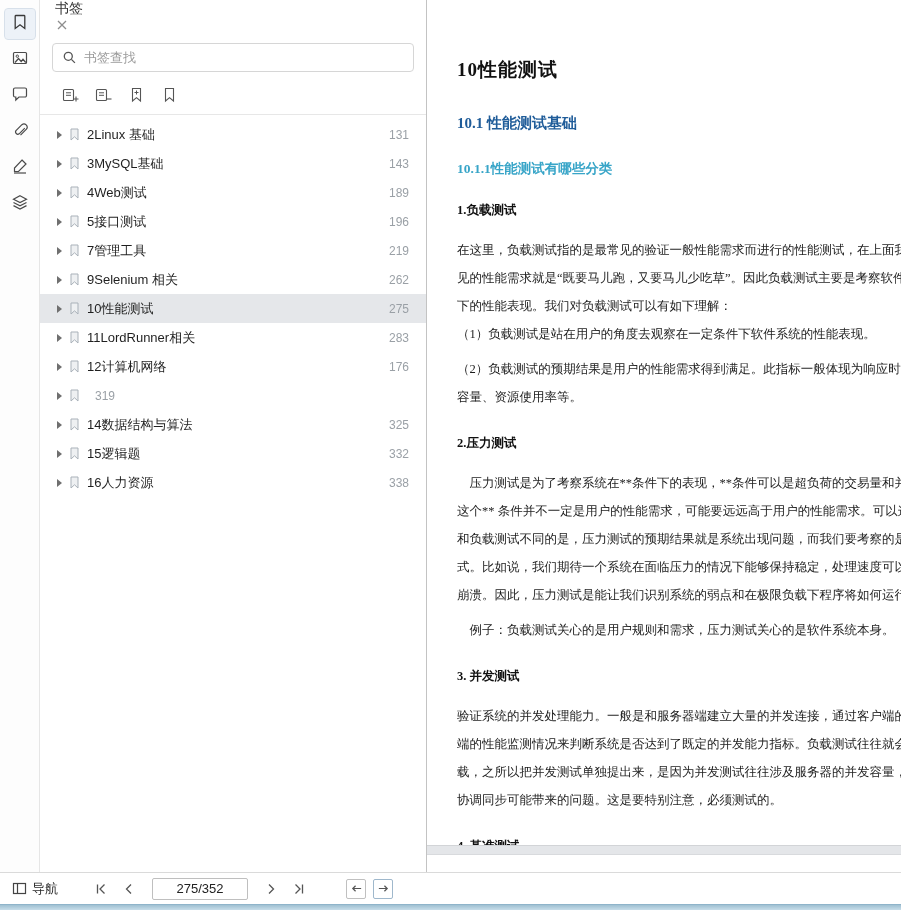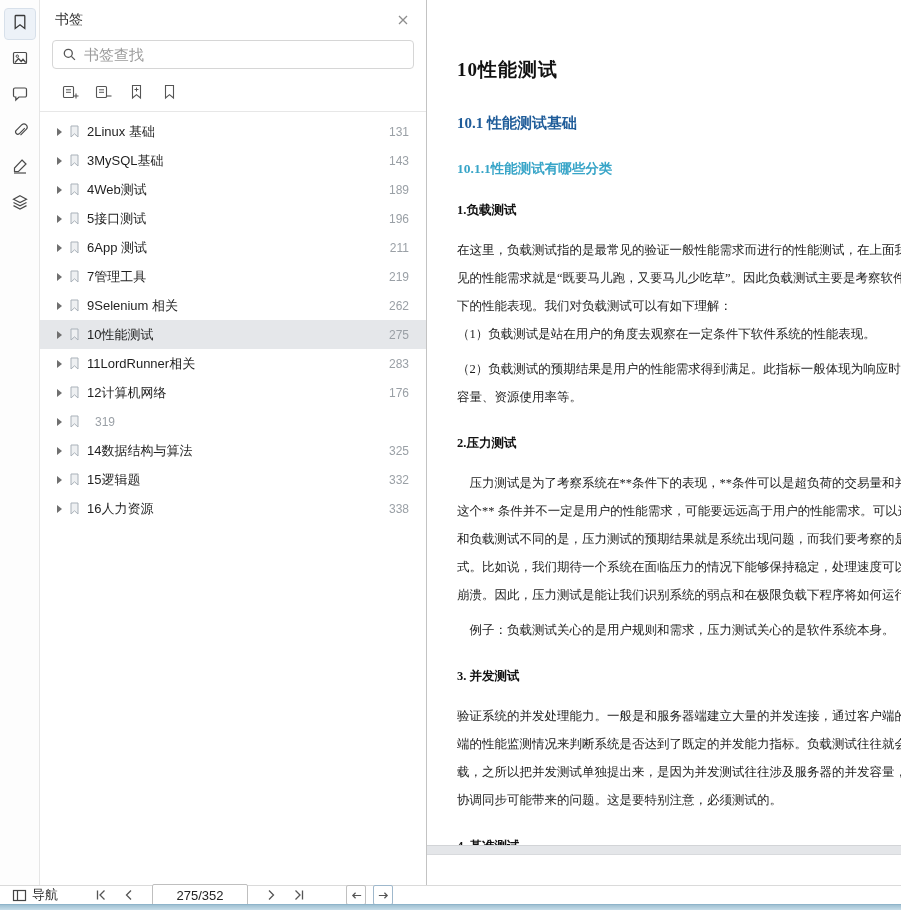--- a/index.html
+++ b/index.html
@@ -10,27 +10,27 @@
 
   
   .icon-strip { width:40px; background:#fdfdfd; border-right:1px solid #e6e6e6;
                 display:flex; flex-direction:column; align-items:center; padding-top:9px; gap:6px; }
   .icon-btn { width:30px; height:30px; display:flex; align-items:center; justify-content:center;
               border-radius:3px; cursor:pointer; }
   .icon-btn.active { background:#edf2f8; outline:1px solid #d7e0ea; }
 
   
   .panel { width:387px; background:#fff; border-right:1px solid #c3c3c3; display:flex; flex-direction:column; }
-  .panel-header { display:flex; align-items:center; justify-content:space-between; padding:11px 16px 8px 15px; }
+  .panel-header { display:flex; justify-content:space-between; padding:0 16px 8px 15px;flex-direction:column; }
   .panel-title { font-size:14px; color:#333; }
   .close-btn { cursor:pointer; line-height:0; }
   .search-box { margin:3px 12px 11px 12px; height:29px; border:1px solid #d6d6d6; border-radius:4px;
                 display:flex; align-items:center; padding:0 9px; gap:7px; background:#fff; }
-  .search-input { border:none; outline:none; flex:1; font-size:15px; color:#0c4a6e; background:transparent;
-                  font-family:Liberation Sans, sans-serif; }
+  .search-input { border:none; outline:none; flex:1; font-size:13px; color:#0c4a6e; background:transparent;
+                  font-family:Liberation Serif, serif; }
   .search-input::placeholder { color:#9b9b9b; }
   .panel-toolbar { display:flex; align-items:center; gap:13px; padding:2px 0 9px 20px; border-bottom:1px solid #e7e7e7; }
   .ptool { width:20px; height:20px; display:flex; align-items:center; justify-content:center; cursor:pointer; }
   .bm-list { flex:1; overflow:hidden; padding-top:5px; }
   .bm-row { display:flex; align-items:center; height:29px; padding:0 17px 0 17px; cursor:pointer; }
   .bm-row.selected { background:#e5e7ea; }
   .bm-caret { width:0; height:0; border-left:5px solid #6f6f6f; border-top:4px solid transparent;
               border-bottom:4px solid transparent; margin-right:7px; flex:none; }
   .bm-icon { margin-right:7px; line-height:0; flex:none; }
   .bm-label { font-size:13px; color:#1f1f1f; flex:1; white-space:nowrap; overflow:hidden; }
@@ -44,21 +44,21 @@
   .page.next { height:auto; flex:1; border-top:none; }
   .doc-title { margin-top:57px; font-size:19px; font-weight:bold; color:#111; letter-spacing:1px; }
   .doc-h2 { margin-top:31px; font-size:15px; font-weight:bold; }
   .doc-h3 { margin-top:27px; font-size:13.5px; font-weight:bold; }
   .doc-blocks { margin-top:6px; }
   .doc-h4 { margin:24px 0 17px 0; font-size:12.5px; font-weight:bold; color:#111; white-space:pre; }
   .doc-line { font-size:12.5px; line-height:28px; color:#1c1c1c; white-space:pre; }
   .doc-gap { height:7px; }
 
   
-  .bottom-bar { height:19px; flex:none; background:#fff; border-top:1px solid #dadada;
+  .bottom-bar { height:32px; flex:none; background:#fff; border-top:1px solid #dadada;
                 display:flex; align-items:center; padding:0 8px; }
   .nav-btn { display:flex; align-items:center; gap:5px; cursor:pointer; padding:2px 4px; }
   .nav-label { font-size:13px; color:#2b2b2b; }
   .pager { display:flex; align-items:flex-end; gap:6px; margin-left:28px; }
   .pg-btn { width:22px; height:22px; display:flex; align-items:center; justify-content:center;
             cursor:pointer; border-radius:2px; }
   .page-input { width:96px; height:22px; border:1px solid #bfbfbf; border-radius:2px; text-align:center;
                 font-size:13px; color:#222; outline:none; margin:0 6px;
                 font-family:"Liberation Sans","DejaVu Sans",sans-serif; }
   .hist { display:flex; align-items:center; gap:7px; margin-left:36px; }
@@ -208,30 +208,20 @@
     <span class="bm-caret"></span>
     <span class="bm-icon">
       <svg width="11" height="13" viewBox="0 0 11 13">
                 <path d="M2 1h7v11L5.5 8.8 2 12z" fill="#eef0f2" stroke="#a9b1b9" stroke-width="1"></path>
               </svg>
     </span>
     <span class="bm-label">5接口测试</span>
     <span class="bm-page">196</span>
   </div>
 
-  <div class="bm-row">
-    <span class="bm-caret"></span>
-    <span class="bm-icon">
-      <svg width="11" height="13" viewBox="0 0 11 13">
-                <path d="M2 1h7v11L5.5 8.8 2 12z" fill="#eef0f2" stroke="#a9b1b9" stroke-width="1"></path>
-              </svg>
-    </span>
-    <span class="bm-label">6App 测试</span>
-    <span class="bm-page">211</span>
-  </div>
 
   <div class="bm-row">
     <span class="bm-caret"></span>
     <span class="bm-icon">
       <svg width="11" height="13" viewBox="0 0 11 13">
                 <path d="M2 1h7v11L5.5 8.8 2 12z" fill="#eef0f2" stroke="#a9b1b9" stroke-width="1"></path>
               </svg>
     </span>
     <span class="bm-label">7管理工具</span>
     <span class="bm-page">219</span>

